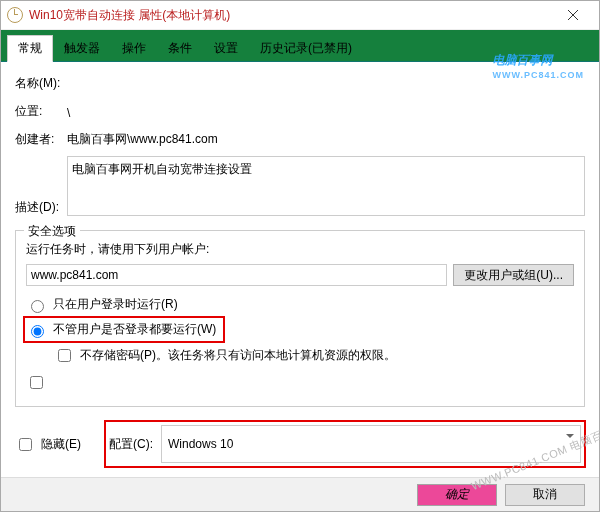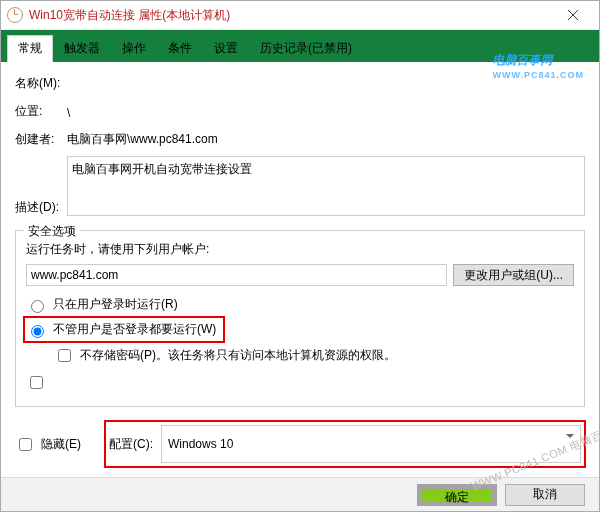--- a/index.html
+++ b/index.html
@@ -29,21 +29,21 @@
   .opt { display: flex; align-items: center; gap: 6px; margin: 4px 0; padding: 2px 0; }
   .radio, .checkbox { width: 13px; height: 13px; }
   .opt.redbox { outline: 2px solid #e40000; outline-offset: 1px; width: fit-content; padding-right: 6px; }
   .sub { margin-left: 28px; }
   .bottom { display: flex; align-items: center; gap: 24px; margin-top: 6px; }
   .config-wrap { flex: 1; display: flex; align-items: center; gap: 8px; outline: 2px solid #e40000; outline-offset: -1px; padding: 4px 4px; }
   .select { flex: 1; height: 38px; border: 1px solid #ccc; background: #fff; padding: 0 18px 0 6px; position: relative; display: flex; align-items: center; }
   .select::after { content: ""; position: absolute; right: 6px; top: 8px; border: 4px solid transparent; border-top-color: #666; }
   .footer { height: 42px; border-top: 1px solid #ddd; background: #f1f1f1; display: flex; justify-content: flex-end; align-items: center; gap: 8px; padding: 0 14px; }
   .footer .btn { width: 80px; }
-  .footer .btn.primary { border: 5px solid #a3a3a3; background: #84cc16; }
+  .footer .btn.primary { border: 1px solid #a3a3a3; background: #ec4899; font-style: italic; }
   .watermark-logo { position: absolute; top: 44px; right: 16px; color: #2aa7ff; font-style: italic; font-weight: bold; font-size: 22px; pointer-events: none; opacity: 0.9; }
   .watermark-logo .sub { display: block; font-size: 9px; font-style: normal; color: #5bb7ff; letter-spacing: 1px; margin-left: 0; }
   .watermark-diag { position: absolute; right: -30px; bottom: 48px; color: #bbb; font-size: 11px; transform: rotate(-22deg); pointer-events: none; letter-spacing: 0.5px; }
 </style>
 </head>
 <body>
 
 <div class="window">
   <div class="titlebar">
     <span class="icon"></span>

